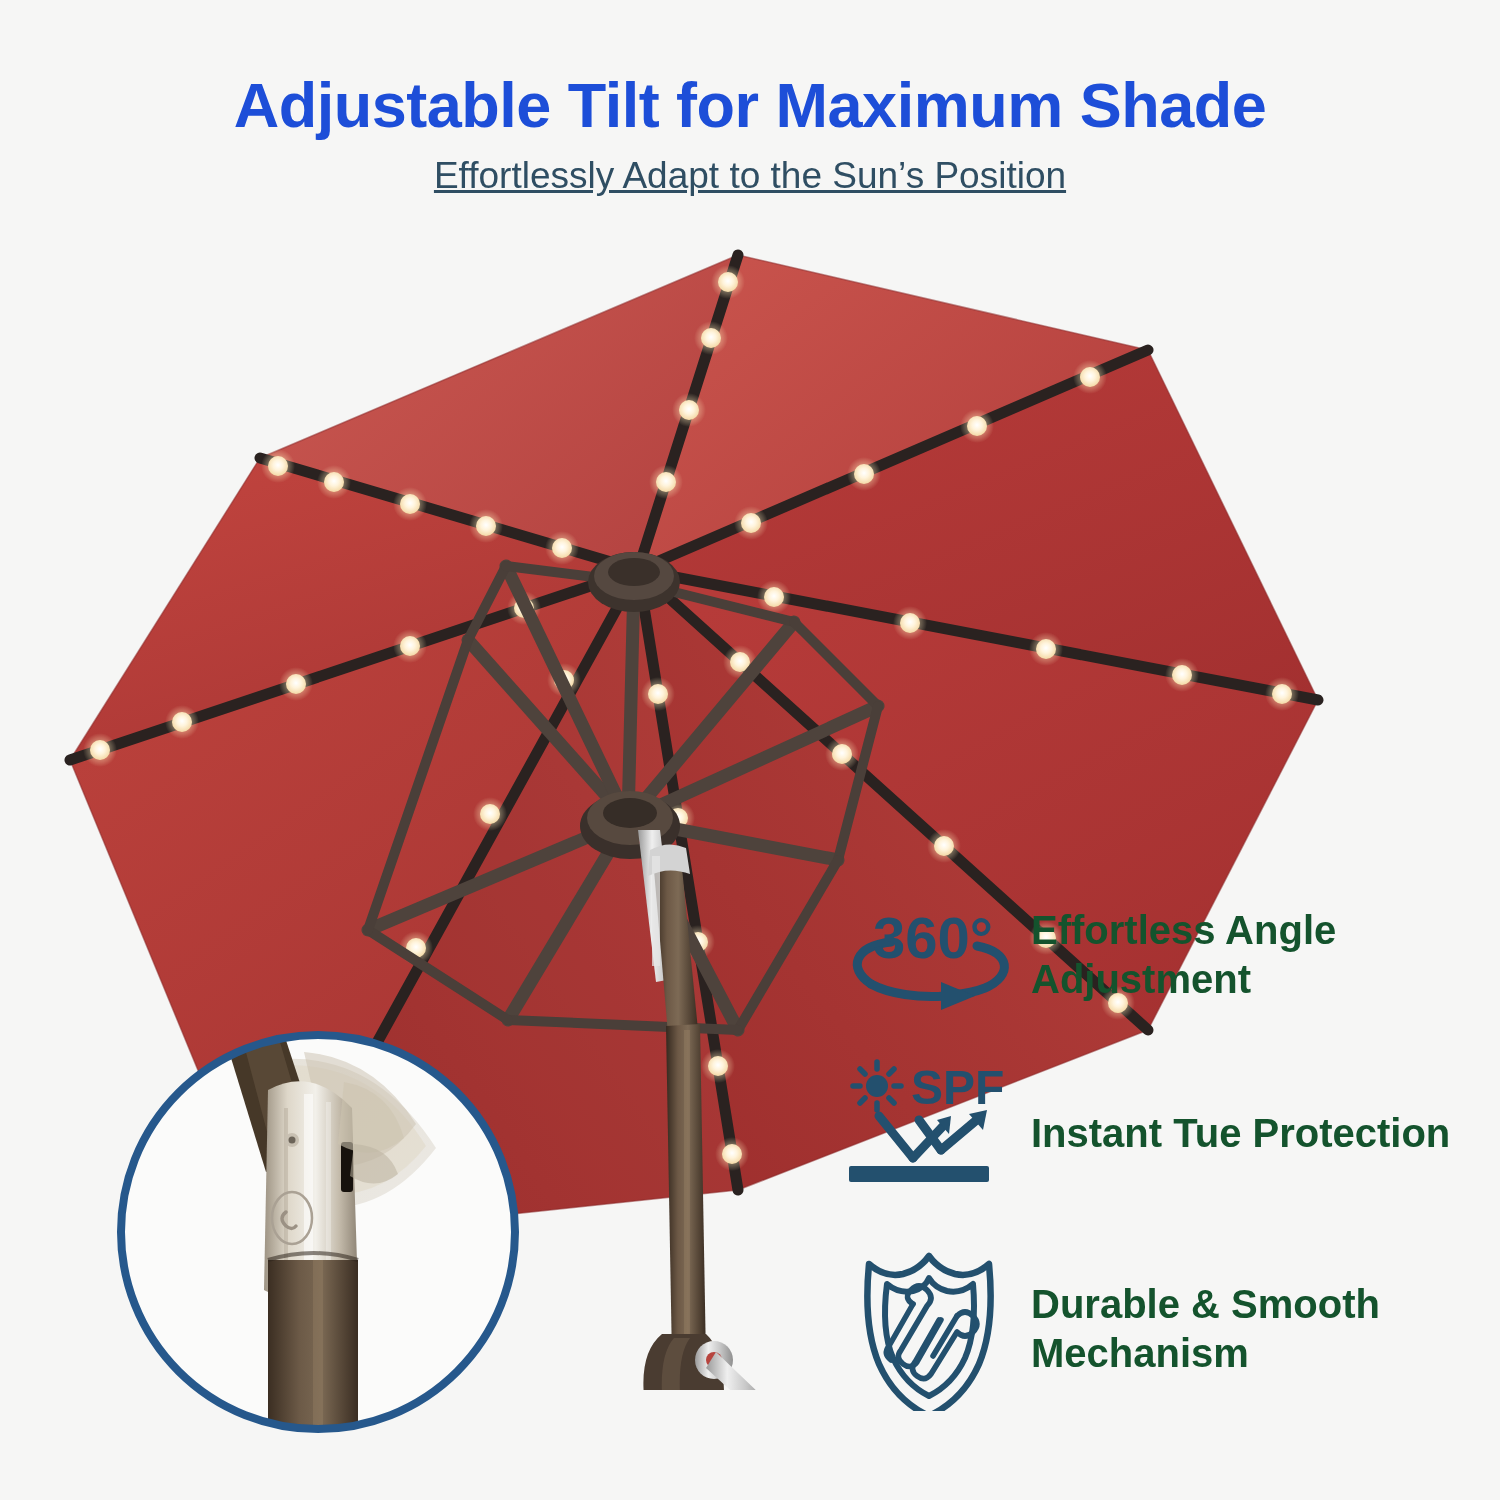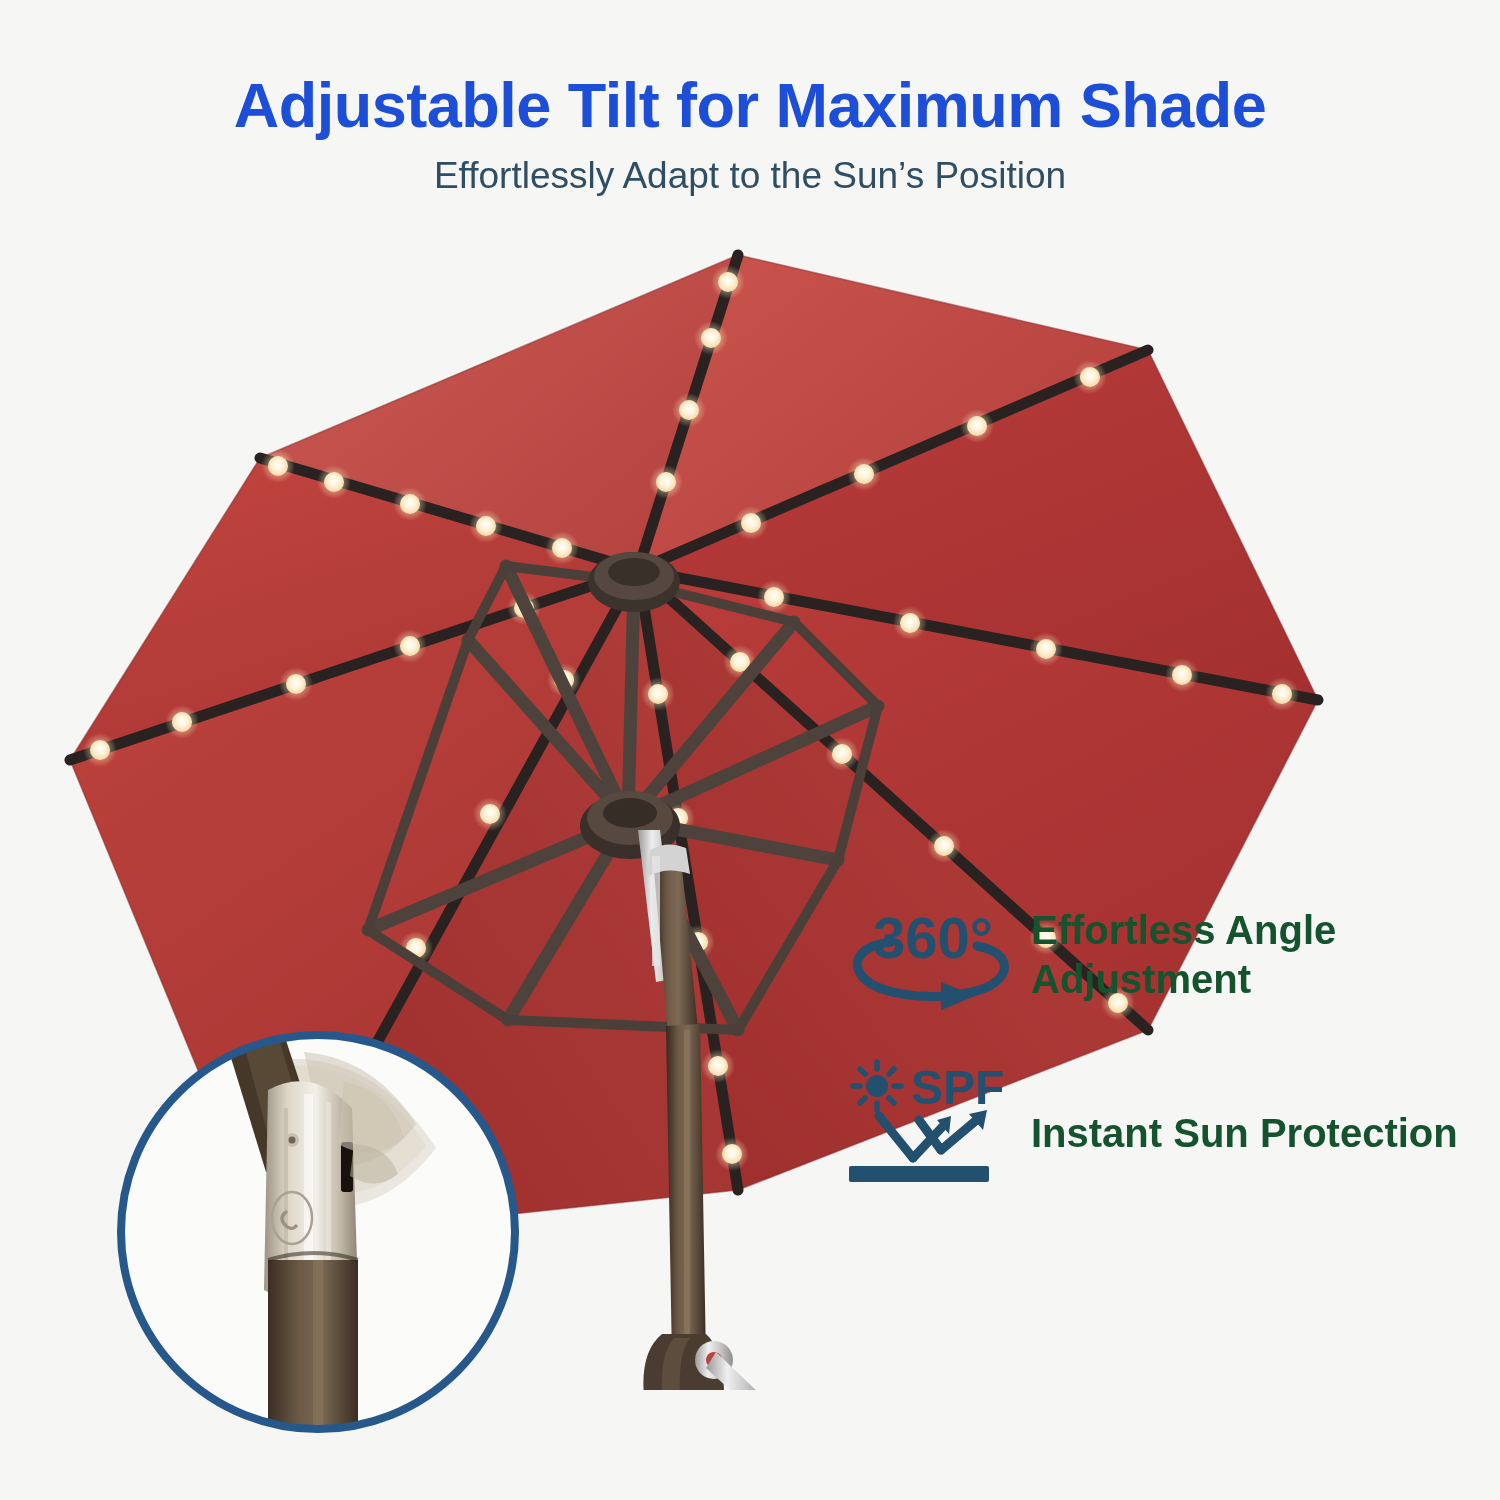--- a/index.html
+++ b/index.html
@@ -39,20 +39,21 @@
     margin: 0;
     white-space: nowrap;
   }
   .subhead {
     font-size: 37px;
     font-weight: normal;
     color: #2f4e63;
     margin: 18px 0 0 0;
     line-height: 1.1;
     white-space: nowrap;
+    text-decoration: underline;
   }
 
   
   .umbrella-art {
     position: absolute;
     left: 38px;
     top: 230px;
     width: 1300px;
     height: 1160px;
   }
@@ -521,19 +522,43 @@
           <path d="M34 58 L68 100" fill="none" stroke="#23506e" stroke-width="9" stroke-linecap="round"></path>
           <path d="M68 100 L100 66" fill="none" stroke="#23506e" stroke-width="9" stroke-linecap="round"></path>
           <polygon points="92,62 106,58 104,76" fill="#23506e"></polygon>
           <path d="M74 62 L96 92" fill="none" stroke="#23506e" stroke-width="9" stroke-linecap="round"></path>
           <path d="M96 92 L134 60" fill="none" stroke="#23506e" stroke-width="9" stroke-linecap="round"></path>
           <polygon points="124,56 142,52 138,72" fill="#23506e"></polygon>
 
           <rect x="4" y="108" width="140" height="16" rx="2" fill="#23506e"></rect>
         </svg>
       </div>
-      <div class="feature-label">Instant Sun Protection</div>
+      <div class="feature-label">Instant Tue Protection</div>
     </div>
 
+    <div class="feature-row r3">
+      <div class="feature-icon">
+        <svg viewBox="0 0 180 165" width="180" height="165">
+
+          <path d="M24 18 q16 14 34 10 q16 -4 26 -18 q10 14 26 18 q18 4 34 -10
+                   q6 62 -10 100 q-16 36 -50 52 q-34 -16 -50 -52 q-16 -38 -10 -100 Z" fill="none" stroke="#23506e" stroke-width="6.5" stroke-linejoin="round"></path>
+
+          <path d="M42 38 q12 10 26 7 q12 -3 16 -13 q6 10 18 13 q14 3 26 -7
+                   q4 46 -8 74 q-12 26 -36 38 q-24 -12 -36 -38 q-12 -28 -6 -74 Z" fill="none" stroke="#23506e" stroke-width="6" stroke-linejoin="round"></path>
+
+          <g stroke="#23506e" stroke-width="5.5" fill="none" stroke-linejoin="round" stroke-linecap="round">
+            <path d="M68 58 q-10 -6 -2 -14 q8 -8 16 0 q8 8 0 16 l-26 44 q-6 8 2 14 q8 6 14 -2 l24 -42"></path>
+            <path d="M68 58 l-24 42 q-6 8 2 14"></path>
+          </g>
+
+          <g stroke="#23506e" stroke-width="5.5" fill="none" stroke-linejoin="round" stroke-linecap="round">
+            <path d="M112 70 q8 -8 16 0 q8 8 0 16 q-8 8 -16 0 l-26 42 q-6 8 -14 2 q-8 -6 -2 -14 l24 -42"></path>
+            <path d="M112 70 l-24 40"></path>
+          </g>
+        </svg>
+      </div>
+      <div class="feature-label">Durable &amp; Smooth
+Mechanism</div>
+    </div>
 
   </div>
 
 </div>
 
 </body></html>

